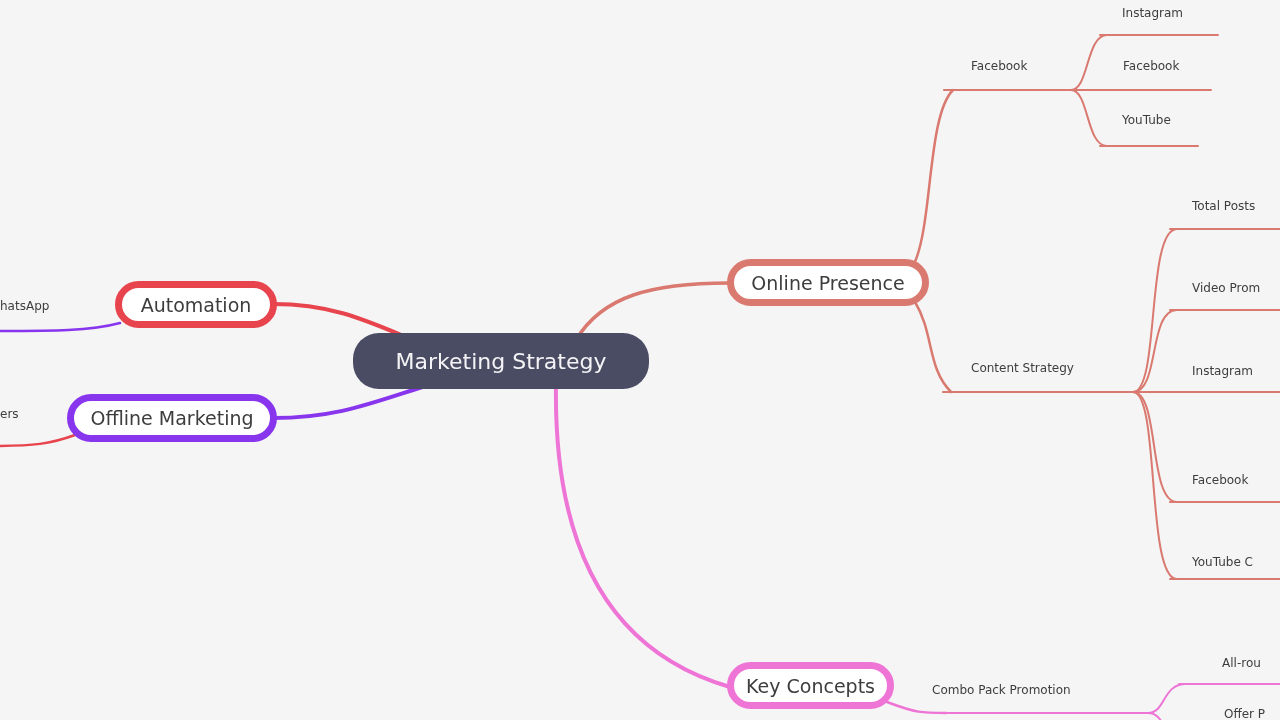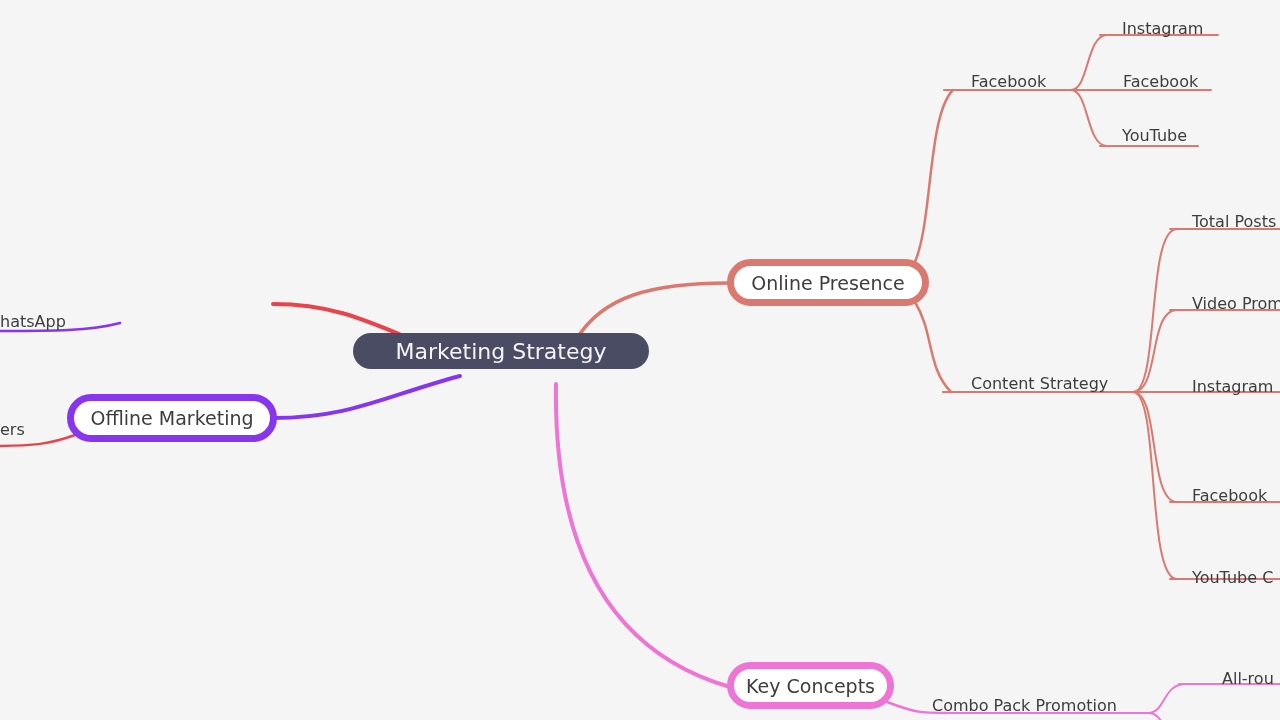--- a/index.html
+++ b/index.html
@@ -18,25 +18,24 @@
     border-radius:26px;
     box-sizing:border-box;
     font-size:19px;
     white-space:nowrap;
     cursor:pointer;
   }
   .pill.root{font-size:22px;border:none;}
   .pill.branch{border:7px solid #14532d;}
   .label{
     position:absolute;
-    font-size:16px;
+    font-size:12px;
     line-height:22px;
     white-space:nowrap;
     cursor:pointer;
-    margin-top:16px;
   }
 </style>
 </head>
 <body>
 
 <div class="canvas" style="background-color: rgb(245, 245, 245);">
 
   <svg class="links-layer" width="1280" height="720">
 
     <path d="M 576,340 C 602,296 652,283 729,283" stroke-width="3.5" stroke="#d9796f"></path>
@@ -66,24 +65,25 @@
     <path d="M -10,446 C 35,446 50,444 75,435" stroke-width="2.5" stroke="#e8444e"></path>
 
     <path d="M 556,384 C 554,510 585,645 730,687" stroke-width="4" stroke="#ee74d6"></path>
     <path d="M 887,702 C 916,713 922,713 946,713" stroke-width="2.5" stroke="#ee74d6"></path>
     <path d="M 940,713 L 1148,713" stroke-width="2.2" stroke="#ee74d6"></path>
     <path d="M 1148,713 C 1166,713 1162,684 1186,684" stroke-width="2" stroke="#ee74d6"></path>
     <path d="M 1179,684 L 1281,684" stroke-width="2" stroke="#ee74d6"></path>
     <path d="M 1148,713 C 1166,713 1162,740 1186,740" stroke-width="2" stroke="#ee74d6"></path>
   </svg>
 
-  <div class="pill root" style="left: 353px; top: 333px; width: 296px; height: 36px; background-color: rgb(74, 76, 99); color: rgb(244, 244, 246);">Marketing Strategy</div>
+  <div class="pill root" style="left: 353px; top: 333px; width: 296px; height: 56px; background-color: rgb(74, 76, 99); color: rgb(244, 244, 246);">Marketing Strategy</div>
 
   <div class="pill branch" style="left: 727px; top: 259px; width: 202px; height: 47px; border-color: rgb(217, 121, 111); color: rgb(61, 61, 61);">Online Presence</div>
 
+  <div class="pill branch" style="left: 115px; top: 281px; width: 162px; height: 47px; border-color: rgb(232, 68, 78); color: rgb(61, 61, 61);">Automation</div>
 
   <div class="pill branch" style="left: 67px; top: 394px; width: 210px; height: 48px; border-color: rgb(136, 54, 238); color: rgb(61, 61, 61);">Offline Marketing</div>
 
   <div class="pill branch" style="left: 727px; top: 662px; width: 167px; height: 47px; border-color: rgb(238, 116, 214); color: rgb(61, 61, 61);">Key Concepts</div>
 
   <div class="label" style="left: 971px; top: 55px; color: rgb(61, 61, 61);">Facebook</div>
   <div class="label" style="left: 1122px; top: 2px; color: rgb(61, 61, 61);">Instagram</div>
   <div class="label" style="left: 1123px; top: 55px; color: rgb(61, 61, 61);">Facebook</div>
   <div class="label" style="left: 1122px; top: 109px; color: rgb(61, 61, 61);">YouTube</div>
 

